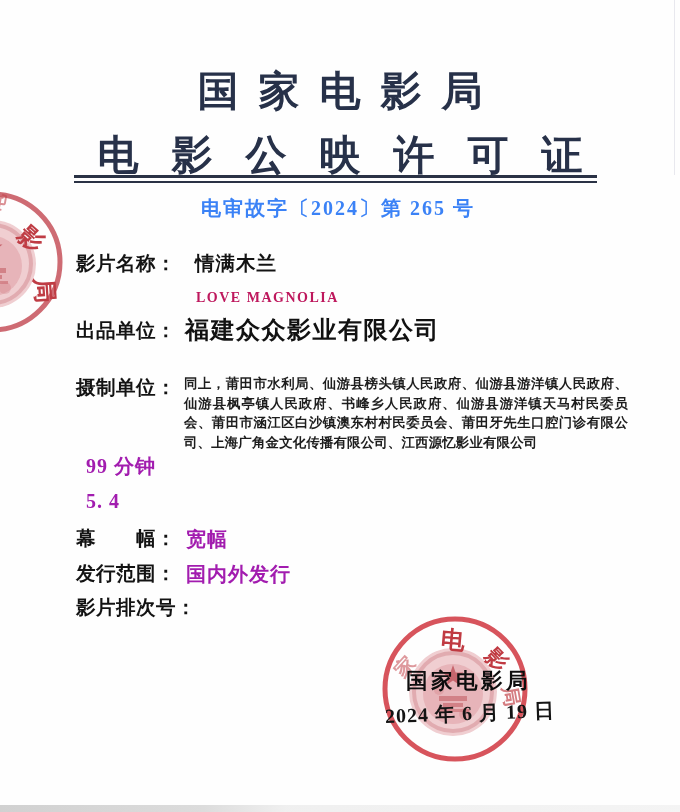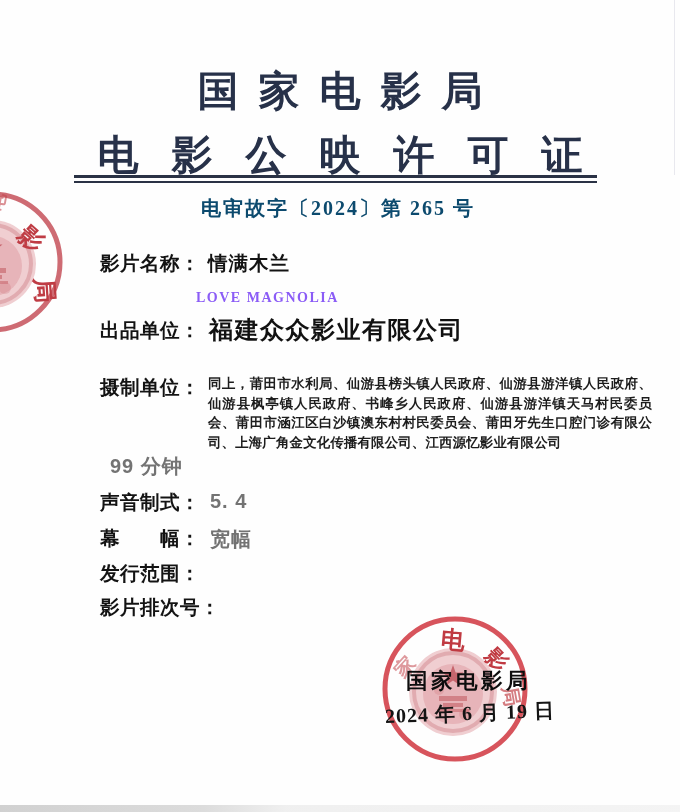--- a/index.html
+++ b/index.html
@@ -10,32 +10,32 @@
     font-family:"Liberation Serif","DejaVu Serif",serif;
   }
   
   .title-block { position:absolute; top:68px; left:0; width:680px; text-align:center;
                  color:#273149; font-weight:bold; }
   .t1 { font-size:41px; letter-spacing:20px; padding-left:20px; line-height:1.15; }
   .t2 { font-size:41px; letter-spacing:33px; padding-left:33px; margin-top:17px; line-height:1.15; }
   .rule { position:absolute; top:175px; left:74px; width:523px; height:8px;
           border-top:3.5px solid #2a3245; border-bottom:2px solid #2a3245; }
   .permit-no { position:absolute; top:195px; left:0; width:676px; text-align:center;
-               font-weight:bold; font-size:20px; letter-spacing:2px; color:#0c4a6e; }
+               font-weight:bold; font-size:20px; letter-spacing:2px; color:#3b82f6; }
   
-  .row { position:absolute; left:100px; display:flex; align-items:flex-start; }
+  .row { position:absolute; left:76px; display:flex; align-items:flex-start; }
   .lbl { font-family:"Liberation Sans","DejaVu Sans",sans-serif; font-weight:bold;
          font-size:19.5px; color:#131313; letter-spacing:0.5px; white-space:pre; flex:none; }
   .val-hei { font-family:"Liberation Sans","DejaVu Sans",sans-serif; font-weight:bold;
-             font-size:19.5px; color:#131313; margin-left:8px; letter-spacing:1px; }
-  .val-song { font-family:Liberation Sans, sans-serif; font-weight:600;
-              font-size:20px; color:#737373; margin-left:10px; letter-spacing:1px; padding-top:1px; }
+             font-size:19.5px; color:#131313; margin-left:19px; letter-spacing:1px; }
+  .val-song { font-family:Liberation Serif, serif; font-weight:600;
+              font-size:20px; color:#a21caf; margin-left:10px; letter-spacing:1px; padding-top:1px; }
   #row-name    { top:250px; }
   #row-en      { position:absolute; left:196px; top:290px; font-weight:bold; font-size:14px;
-                 letter-spacing:1.5px; color:#8b5cf6; }
+                 letter-spacing:1.5px; color:#be185d; }
   #row-producer{ top:317px; }
   .producer-val{ font-family:"Liberation Serif","DejaVu Serif",serif; font-weight:600;
                  font-size:24px; color:#111; margin-left:9px; letter-spacing:1.5px; margin-top:-3px; }
   #row-units   { top:374px; width:552px; }
   .units-val   { font-family:"Liberation Sans","DejaVu Sans",sans-serif; font-weight:bold;
                  font-size:13.4px; line-height:19.6px; color:#1d1d1d; width:446px;
                  margin-left:8px; text-align:justify; letter-spacing:0.2px; }
   #row-length  { top:452px; }
   #row-sound   { top:489px; }
   #row-screen  { top:525px;text-align:center; }
@@ -105,31 +105,31 @@
   <div class="row" id="row-producer">
     <span class="lbl">出品单位：</span>
     <span class="producer-val">福建众众影业有限公司</span>
   </div>
 
   <div class="row" id="row-length">
     <span class="val-song">99 分钟</span>
   </div>
 
   <div class="row" id="row-sound">
-    <span class="lbl">声音制式：</span>
     <span class="val-song">5. 4</span>
   </div>
 
   <div class="row" id="row-screen">
     <span class="lbl">幕　　幅：</span>
     <span class="val-song">宽幅</span>
   </div>
 
   <div class="row" id="row-dist">
     <span class="lbl">发行范围：</span>
+    <span class="val-song">国内外发行</span>
   </div>
 
   <div class="row" id="row-serial">
     <span class="lbl">影片排次号：</span>
   </div>
 
   <svg id="stamp-br-svg" viewBox="0 0 152 152" aria-hidden="true">
     <defs>
       <g id="emblem-b">
         <circle cx="0" cy="0" r="44" fill="#dd949a" opacity="0.5"></circle>

